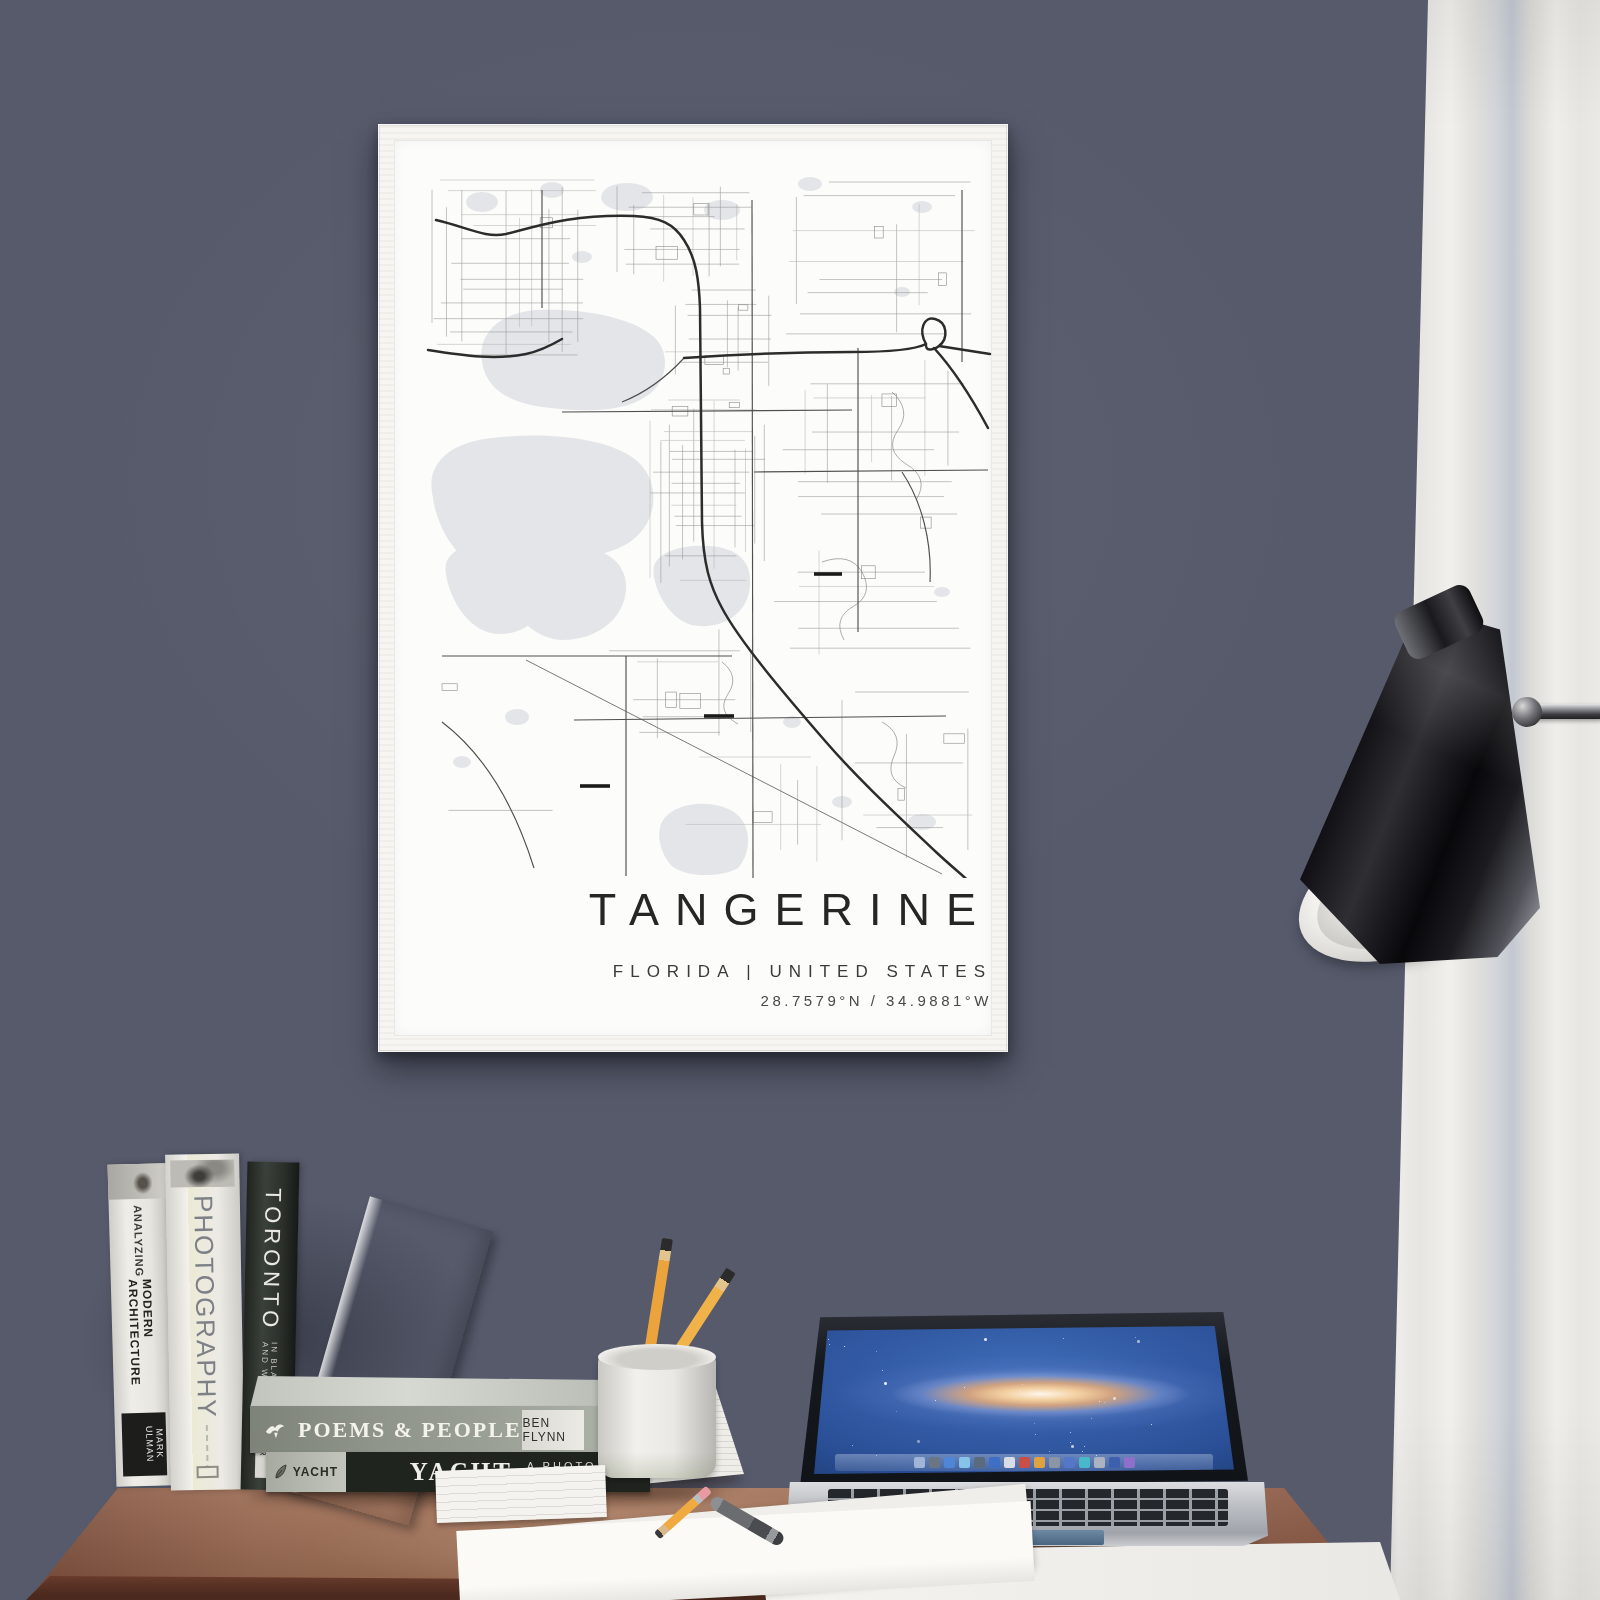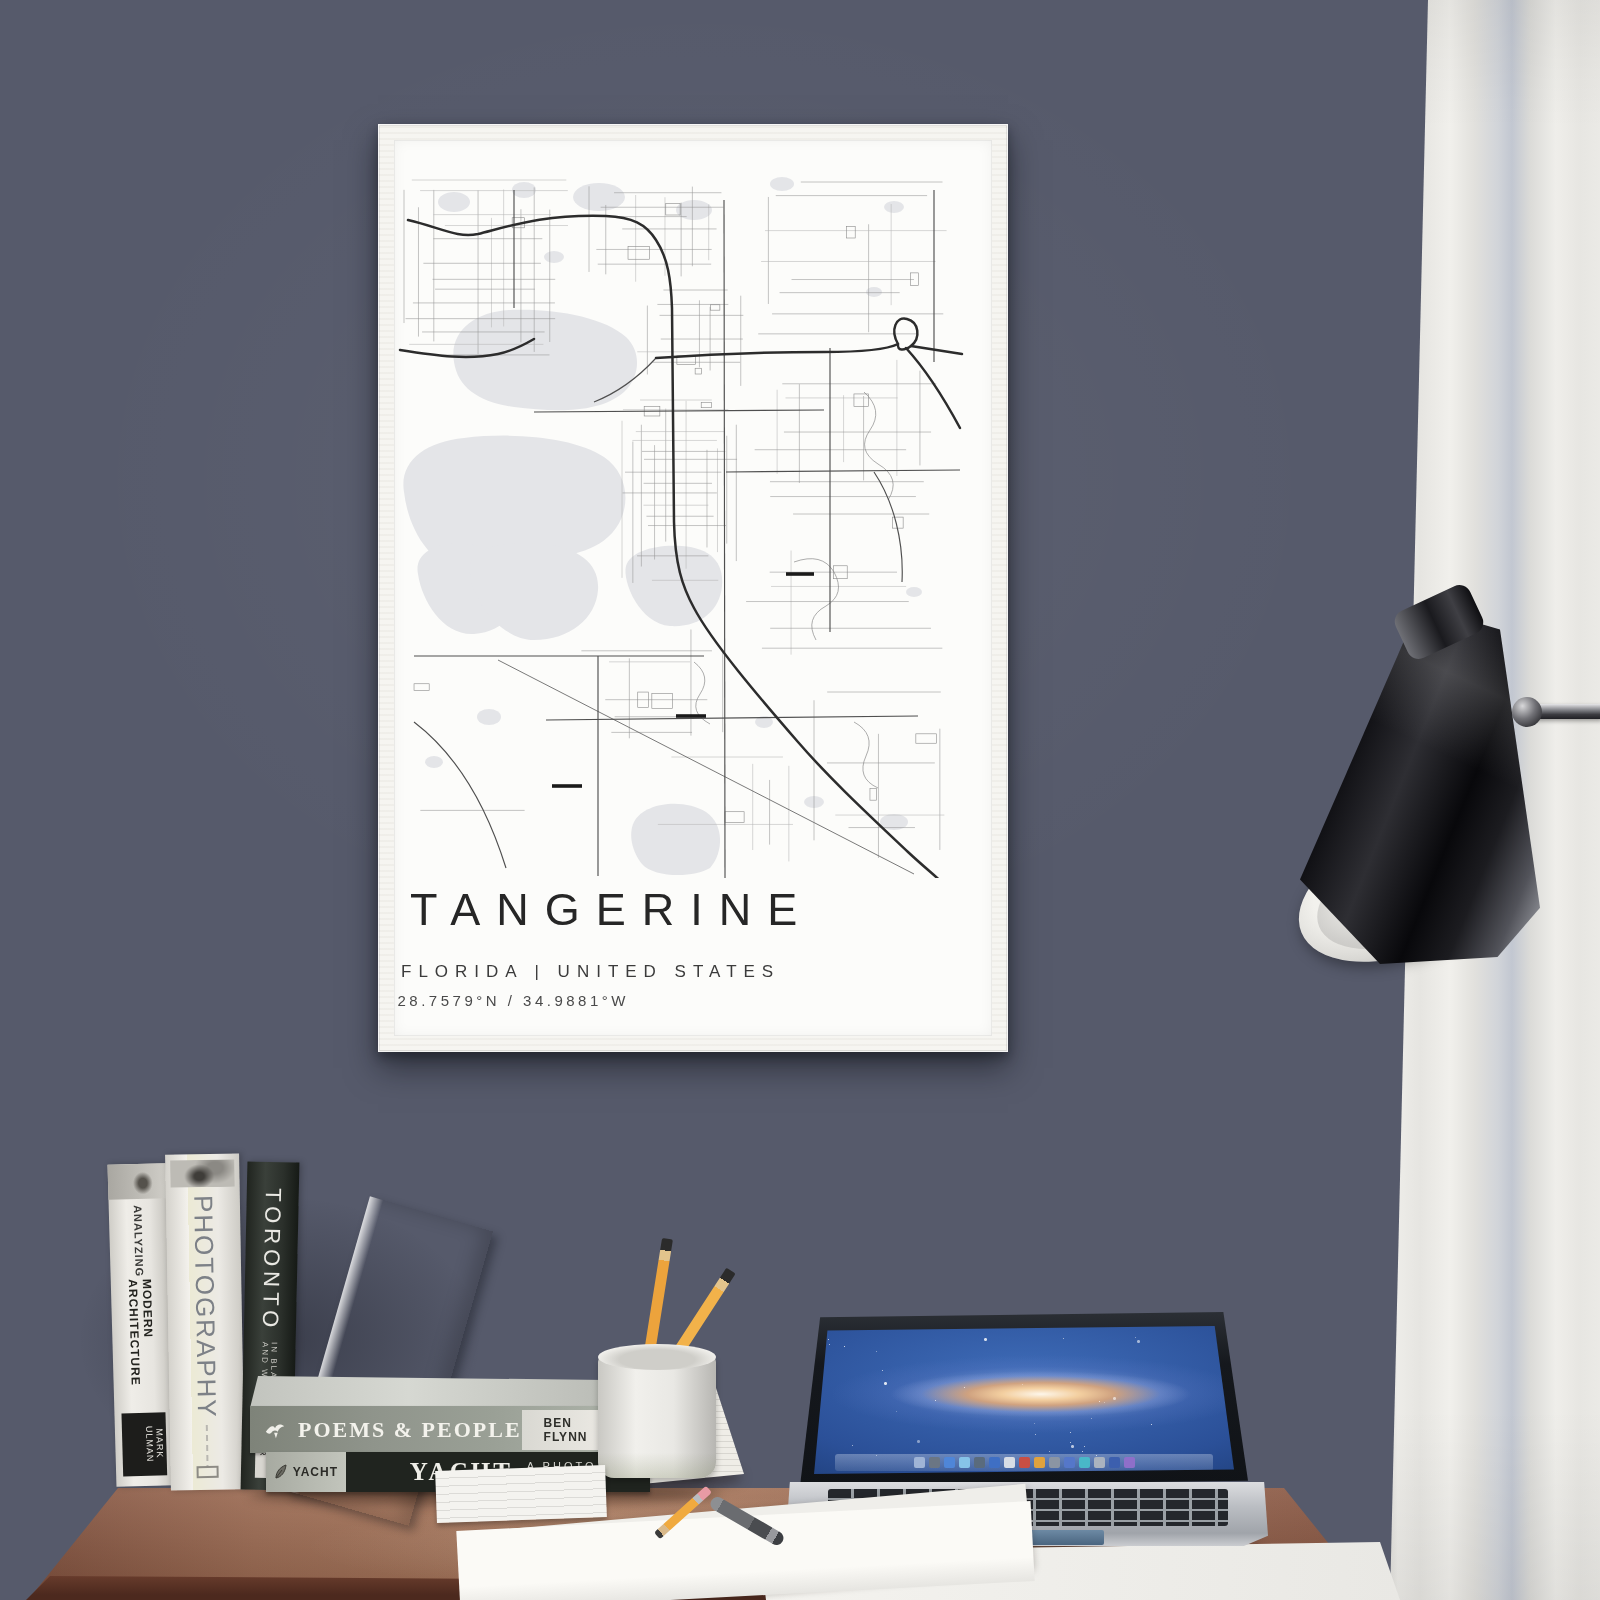--- a/index.html
+++ b/index.html
@@ -25,21 +25,21 @@
       linear-gradient(90deg,#aeb0b3 0px,#d9d8d4 7px,#edece8 20px,#e6e5e1 42px,#f1f0ec 72px,#e2e1dd 96px,#d1d4d9 120px,#c2c7d1 134px,#dbdbd8 152px,#efeeea 178px,#e7e6e2 202px,#ebeae6 222px);}
 
   
   .poster{left:378px;top:124px;width:630px;height:928px;background:
       repeating-linear-gradient(0deg, rgba(120,110,90,.05) 0 2px, rgba(255,255,255,0) 2px 6px),
       #f6f5f1;
     box-shadow: inset 0 0 0 1px rgba(255,255,255,.75), inset 0 0 0 2px rgba(70,72,80,.12),
       0 16px 30px rgba(10,12,18,.50), 0 5px 10px rgba(10,12,18,.35);}
   .paper{position:absolute;left:16px;top:16px;right:16px;bottom:16px;background:#fcfcfa;
     box-shadow:inset 0 0 0 1px rgba(0,0,0,.05), inset 0 0 14px rgba(0,0,0,.05);
-    display:flex;flex-direction:column;align-items:flex-start;}
+    display:flex;flex-direction:column;align-items:flex-end;}
   .map-svg{margin-top:22px;display:block;}
   .p-title{margin-top:6px;font-size:45px;letter-spacing:16px;text-indent:16px;color:#262626;font-weight:400;
     font-family:"Liberation Sans",sans-serif;}
   .p-sub{margin-top:26px;font-size:17px;letter-spacing:7px;text-indent:7px;color:#3b3b3b;}
   .p-coord{margin-top:10px;font-size:15px;letter-spacing:3.5px;text-indent:3.5px;color:#4a4a4a;}
 
   
   .lamp-arm{left:1524px;top:704px;width:78px;height:15px;border-radius:8px 0 0 8px;
     background:linear-gradient(180deg,#e6e6e8 0%,#8d8e93 35%,#3c3c41 70%,#202024 100%);
     box-shadow:0 2px 4px rgba(0,0,0,.35);}
@@ -116,22 +116,22 @@
   
   .poems-top{left:250px;top:1376px;width:396px;height:32px;
     clip-path:polygon(8px 0px,356px 4px,396px 32px,0px 32px);
     background:linear-gradient(90deg,#c2c4be,#d6d8d2 40%,#b5b7b1);}
   .poems-spine{left:250px;top:1406px;width:348px;height:47px;
     background:linear-gradient(90deg,#7e8379 0%,#8f948b 35%,#9aa096 70%,#aab0a6 100%);
     display:flex;align-items:center;box-shadow:0 2px 3px rgba(0,0,0,.3);}
   .poems-spine .bird{margin-left:14px;width:22px;height:20px;flex:0 0 auto;}
   .poems-spine .title{margin-left:12px;font-family:"Liberation Serif",serif;font-weight:bold;
     font-size:22px;color:#f3f2ec;letter-spacing:2px;white-space:nowrap;}
-  .poems-spine .author{margin-left:auto;margin-right:14px;font-size:12px;font-weight:bold;
-    color:#2e2e2a;background:linear-gradient(90deg,#d9d8d2,#eceae4);padding:6px 22px;letter-spacing:1px;}
+  .poems-spine .author{margin-left:auto;margin-right:14px;font-size:12px;font-weight:normal;
+    color:#2e2e2a;background:linear-gradient(90deg,#d9d8d2,#eceae4);padding:6px 1px;letter-spacing:1px;}
   .pages-block{left:596px;top:1388px;width:148px;height:100px;
     clip-path:polygon(0px 14px,120px 0px,148px 86px,6px 100px);
     background:repeating-linear-gradient(180deg,#efede7 0 5px,#d8d6d0 5px 6px);}
   .yacht-spine{left:266px;top:1452px;width:384px;height:40px;display:flex;align-items:center;
     background:#20241f;box-shadow:0 3px 4px rgba(0,0,0,.35);}
   .yacht-spine .label{height:100%;width:96px;background:linear-gradient(90deg,#a7aaa1,#c2c5bc);
     display:flex;align-items:center;justify-content:center;gap:5px;color:#2b2b27;
     font-size:12px;font-weight:bold;letter-spacing:1px;}
   .yacht-spine .title{margin-left:64px;font-family:"Liberation Serif",serif;font-weight:bold;
     font-size:25px;color:#efeee8;letter-spacing:3px;}

